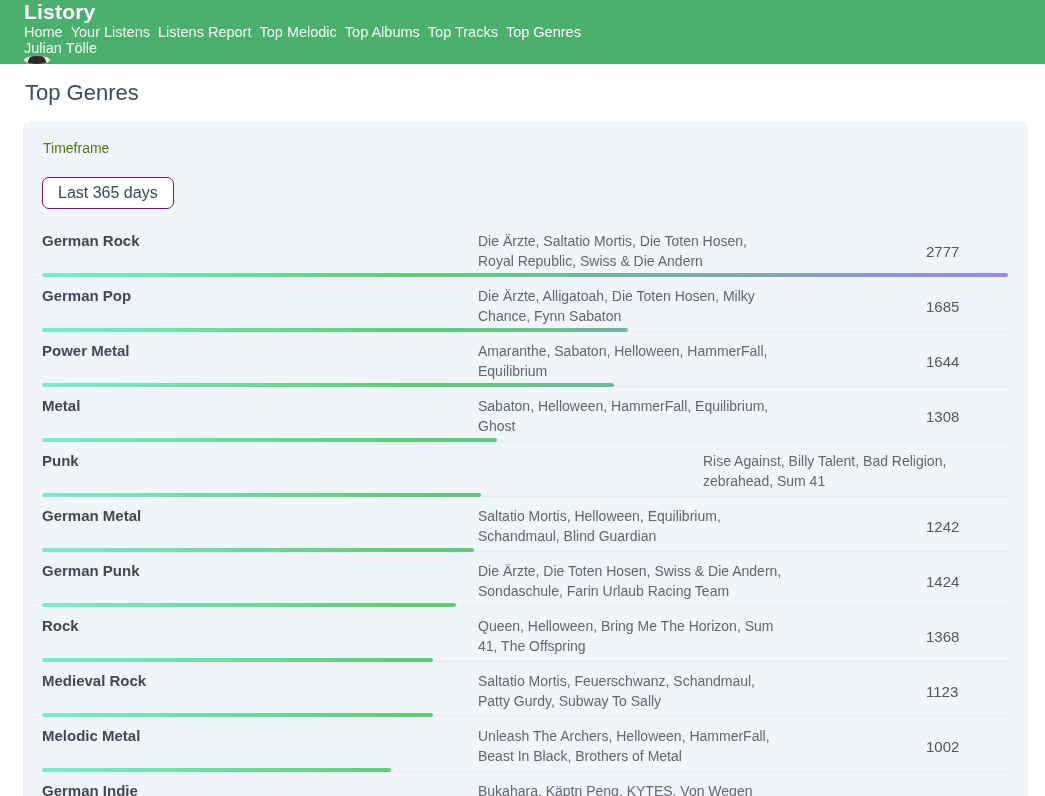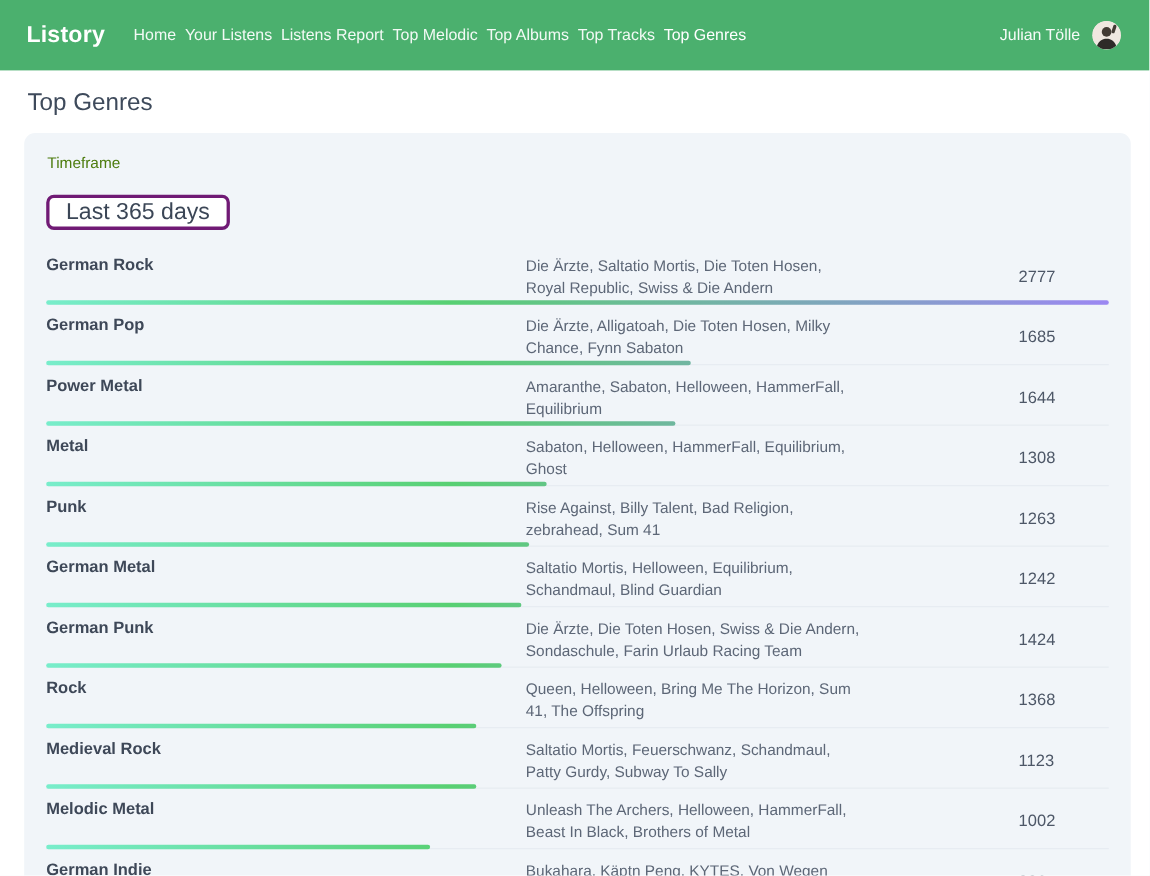--- a/index.html
+++ b/index.html
@@ -1,40 +1,40 @@
 <!DOCTYPE html>
 <html style="--navbar-green: #4bb06e; --card-bg: #f1f5f9; --bar-start: #78edcb; --bar-mid: #58d073; --bar-end: #9b87f2;"><head>
 <meta charset="utf-8">
 <style>
   * { margin:0; padding:0; box-sizing:border-box; }
   html,body { width:1045px; height:796px; overflow:hidden; background:#fff;
     font-family:"Liberation Sans", sans-serif; }
 
   
   .navbar { height:64px; background:var(--navbar-green,#4bb06e); display:flex;
-    align-items:center; padding:0 26px 0 24px; }
+    align-items:flex-start; padding:0 26px 0 24px;flex-direction:column; }
   .brand { color:#fff; font-size:21px; font-weight:700; letter-spacing:.2px;
     margin-right:26px; cursor:pointer; }
   .nav-links { display:flex; gap:8px; align-items:center; flex:1; }
   .nav-links a { color:rgba(255,255,255,.93); text-decoration:none; font-size:14.5px; }
   .nav-links a.active { color:#ffffff; }
   .user-name { color:rgba(255,255,255,.95); font-size:14.5px; margin-right:11px; }
   .avatar { width:26px; height:26px; border-radius:50%; background:#f0e7e0;
     overflow:hidden; display:flex; align-items:flex-end; justify-content:center; cursor:pointer; }
 
   
   main { padding:0 17px 0 22px; }
   h1.page-title { font-size:22px; font-weight:500; color:#3e4a5b; margin:16px 0 15px 3px; }
 
   .card { background:var(--card-bg,#f1f5f9); border-radius:10px;
     padding:19px 20px 20px; min-height:700px; }
 
   .tf-label { display:block; font-size:14px; color:#4d7c0f; margin:0 0 21px 1px; }
-  .tf-button { background:#fff; border:3px solid #701a75; border-radius:7px;
-    height:32px; padding:0 15px; font-size:21px; color:#3b4656;
+  .tf-button { background:#fff; border:1px solid #701a75; border-radius:7px;
+    height:32px; padding:0 15px; font-size:16px; color:#3b4656;
     font-family:"Liberation Sans", sans-serif; cursor:pointer; }
 
   .genre-list { margin-top:13px; }
   .genre-row { position:relative; display:flex; align-items:flex-start;
     padding:9px 0 5px; border-bottom:1px solid #e6ebf1; }
   .g-name { flex:1; font-size:15px; font-weight:600; color:#3e4858; line-height:20px; }
   .g-artists { width:305px; font-size:14px; color:#5d6777; line-height:20px; }
   .g-count { width:225px; padding-left:143px; font-size:15px; color:#4d5767;
     align-self:center; }
   .g-bar { position:absolute; left:0; bottom:-1px; height:4px; border-radius:2px;
@@ -102,21 +102,20 @@
       <div class="genre-row">
         <div class="g-name">Metal</div>
         <div class="g-artists">Sabaton, Helloween, HammerFall, Equilibrium, Ghost</div>
         <div class="g-count">1308</div>
         <div class="g-bar" style="--f: 0.4710;"></div>
       </div>
 
       <div class="genre-row">
         <div class="g-name">Punk</div>
         <div class="g-artists">Rise Against, Billy Talent, Bad Religion, zebrahead, Sum 41</div>
-        <div class="g-count">1263</div>
         <div class="g-bar" style="--f: 0.4548;"></div>
       </div>
 
       <div class="genre-row">
         <div class="g-name">German Metal</div>
         <div class="g-artists">Saltatio Mortis, Helloween, Equilibrium, Schandmaul, Blind Guardian</div>
         <div class="g-count">1242</div>
         <div class="g-bar" style="--f: 0.4472;"></div>
       </div>
 

